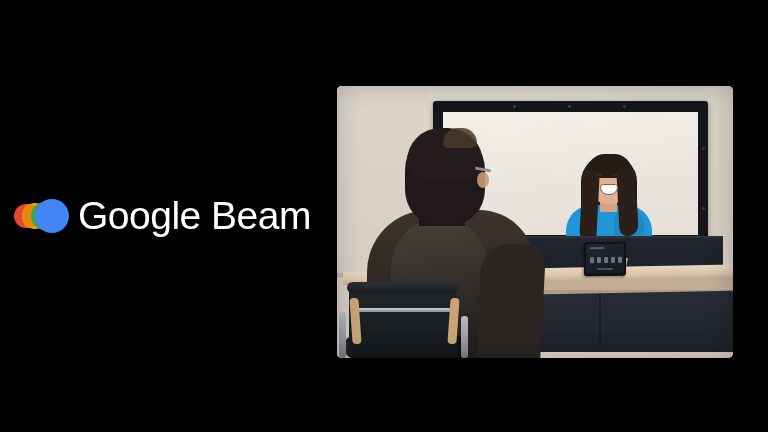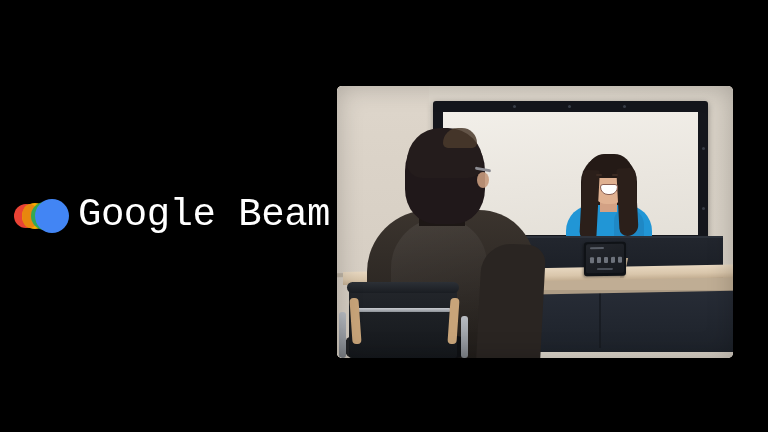--- a/index.html
+++ b/index.html
@@ -13,21 +13,21 @@
   #logo-mark .dot{position:absolute;border-radius:50%;}
   #logo-mark .dot.red   {left:0px;  top:7px;  width:24px;height:24px;background:#EA4335;}
   #logo-mark .dot.yellow{left:8px;  top:6px;  width:26px;height:26px;background:#F9AB00;
                           mix-blend-mode:normal;}
   #logo-mark .dot.green {left:17px; top:5px;  width:28px;height:28px;background:#34A853;}
   #logo-mark .dot.blue  {left:21px; top:2px;  width:34px;height:34px;background:#4285F4;}
   #logo-mark .dot.ovl1  {left:8px;  top:7px;  width:16px;height:24px;background:#E8870E;
                           border-radius:50% / 50%;}
   #brand-text{color:#fff;font-size:39px;line-height:1;letter-spacing:-0.5px;
               font-weight:400;white-space:nowrap;
-              font-family:Liberation Mono, monospace;}
+              font-family:Liberation Sans, sans-serif;}
 
   
   #photo{position:absolute;left:337px;top:86px;width:396px;height:272px;
          border-radius:5px;overflow:hidden;background:#d9d2c8;}
 
   
   .wall{position:absolute;inset:0;
         background:linear-gradient(100deg,#e2dbd0 0%,#ded7cc 30%,#dcd5ca 60%,#d6cfc4 100%);}
   .wall-left{position:absolute;left:0;top:0;width:92px;height:100%;
         background:linear-gradient(180deg,#ded6cb 0%,#d3cbc0 100%);}

